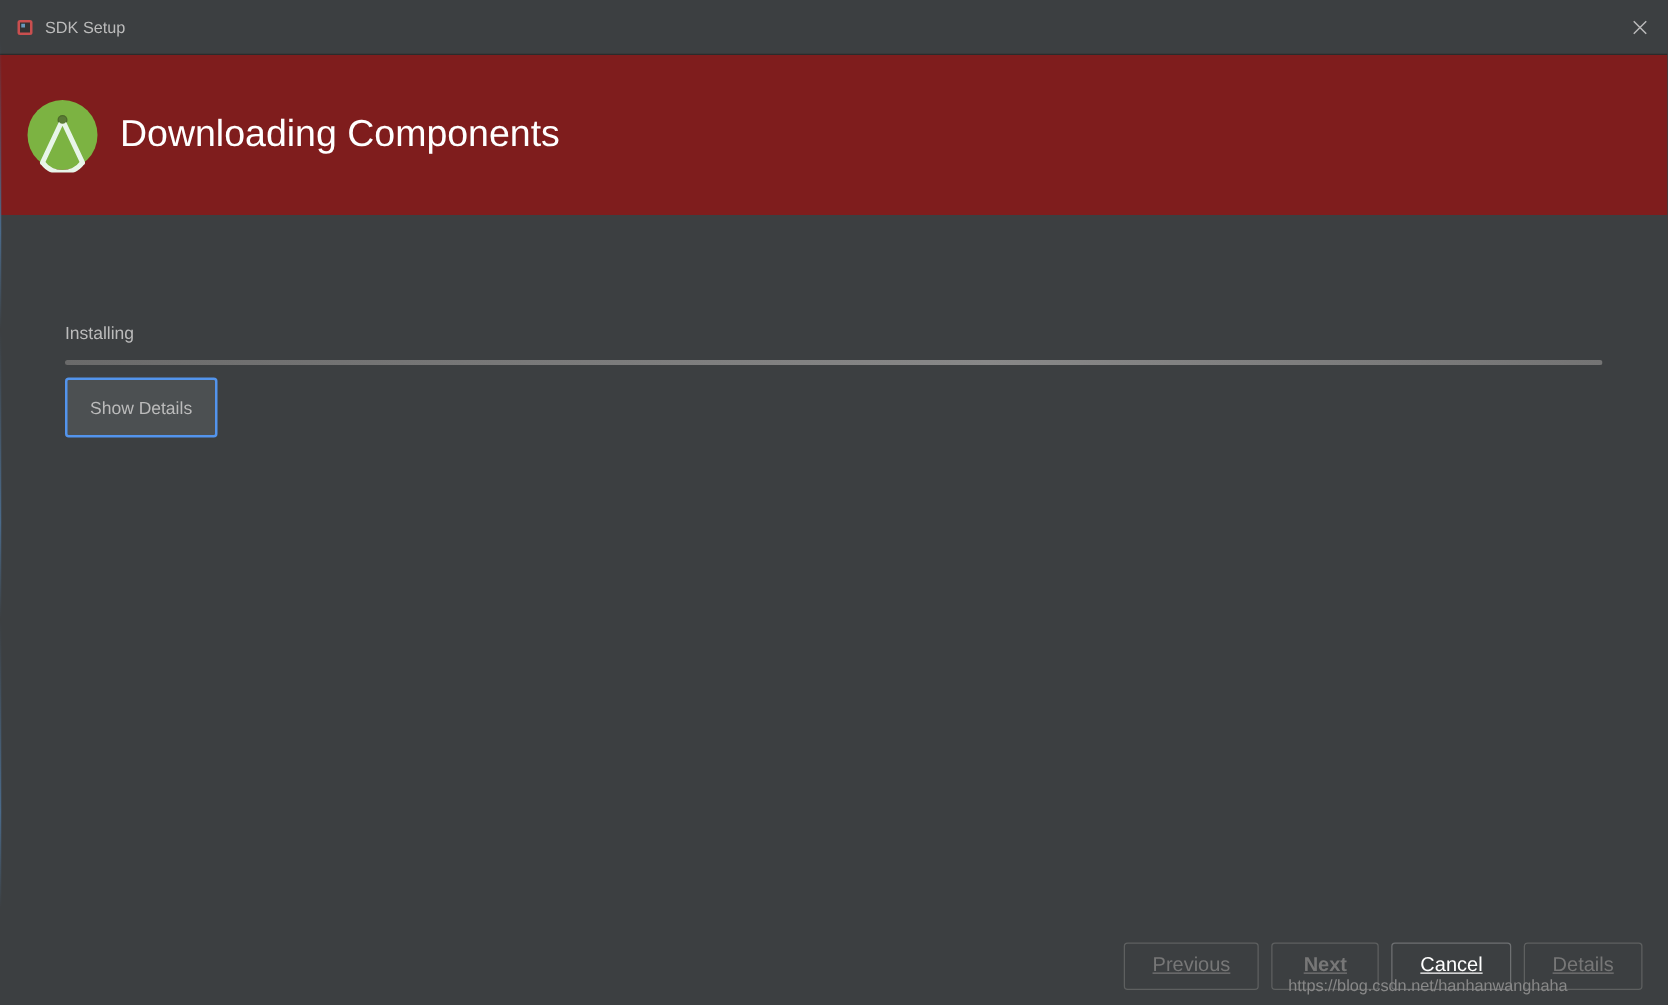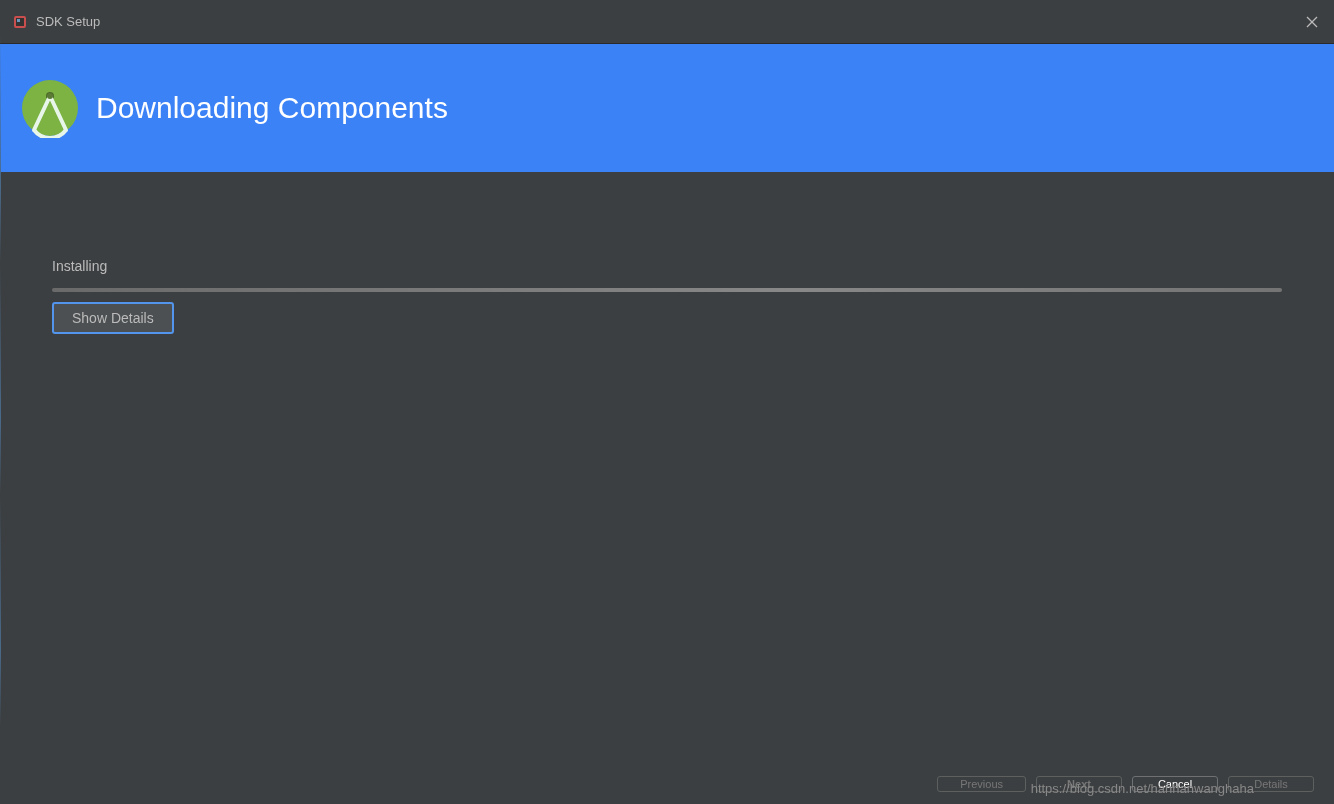--- a/index.html
+++ b/index.html
@@ -45,21 +45,21 @@
       justify-content: center;
       cursor: pointer;
       margin-right: -12px;
     }
     .titlebar-close svg {
       width: 12px;
       height: 12px;
     }
     .header {
       height: 128px;
-      background: #3b82f6;
+      background: #7f1d1d;
       display: flex;
       align-items: center;
       padding: 0 20px;
     }
     .header-icon {
       width: 60px;
       height: 60px;
       margin-right: 16px;
       position: relative;
     }
@@ -88,49 +88,50 @@
     .progress-fill {
       height: 100%;
       width: 100%;
       background: linear-gradient(90deg, #6a6a6a 0%, #888888 30%, #6a6a6a 60%, #888888 100%);
       background-size: 200% 100%;
     }
     .show-details-btn {
       display: inline-flex;
       align-items: center;
       justify-content: center;
-      height: 32px;
+      height: 48px;
       padding: 0 18px;
       background: #4c5052;
       border: 2px solid #5394ec;
       border-radius: 3px;
       color: #bbbbbb;
       font-size: 14px;
       cursor: pointer;
     }
     .footer {
       position: absolute;
       bottom: 12px;
       right: 20px;
       display: flex;
       gap: 10px;
     }
     .footer-btn {
-      height: 16px;
+      height: 38px;
       padding: 0 22px;
       background: transparent;
       border: 1px solid #5e6060;
       border-radius: 3px;
       color: #777777;
-      font-size: 11px;
+      font-size: 16px;
       cursor: pointer;
       display: flex;
       align-items: center;
       justify-content: center;
       min-width: 86px;
+      text-decoration: underline;
     }
     .footer-btn.enabled {
       color: #ffffff;
       border-color: #6e7072;
     }
     .footer-btn.bold {
       font-weight: 600;
     }
     .watermark {
       position: absolute;

